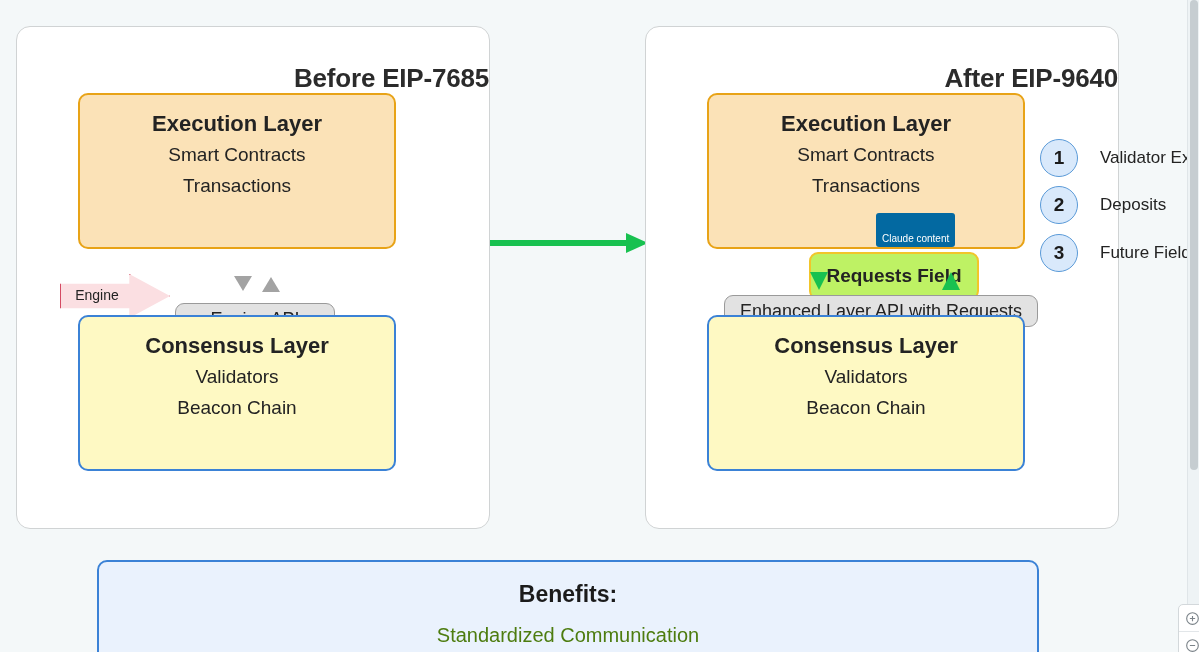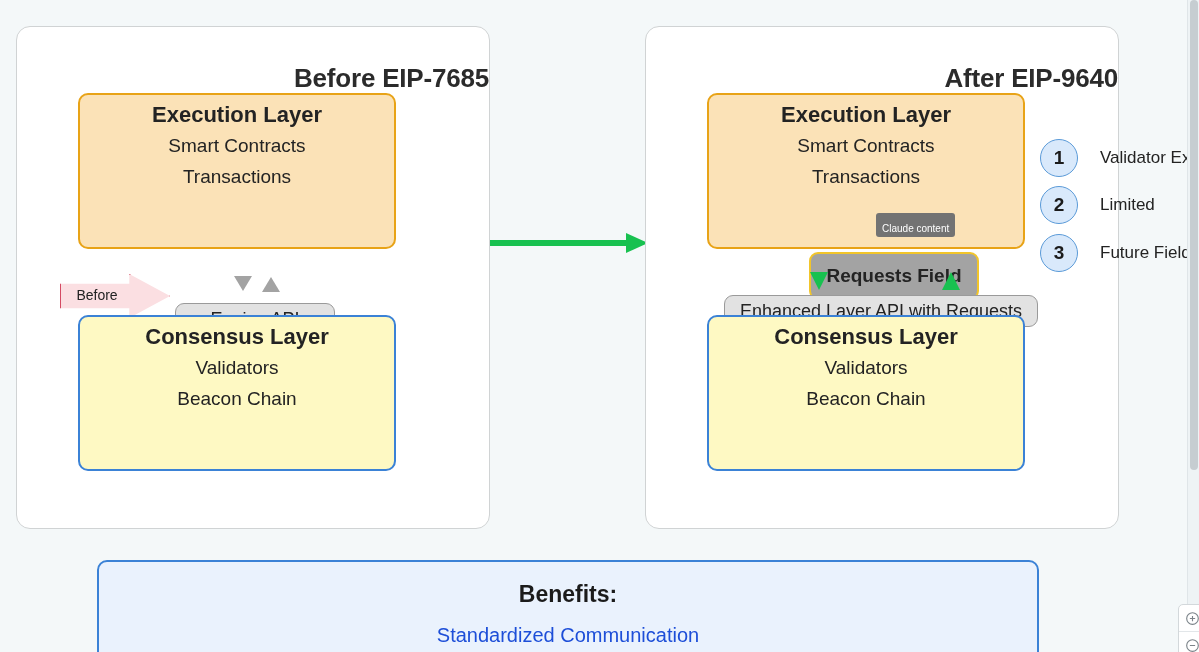--- a/index.html
+++ b/index.html
@@ -39,21 +39,21 @@
     color: #2b2b2b;
     letter-spacing: -0.2px;
     margin-top: 12px;
   }
 
   
   .layer-box {
     position: absolute;
     border-radius: 10px;
     text-align: center;
-    padding-top: 3px;
+    padding-top: 12px;
   }
   .layer-exec {
     background: #fbe2b7;
     border: 2.4px solid #e8a317;
   }
   .layer-cons {
     background: #fef9c3;
     border: 2.4px solid #3b82d6;
   }
   .layer-title {
@@ -89,21 +89,21 @@
     white-space: nowrap;
   }
   #engine-before { left: 175px; top: 303px; width: 160px; height: 32px; }
   #engine-after  { left: 724px; top: 295px; width: 314px; height: 32px; }
 
   
   #requests-field {
     position: absolute;
     left: 809px; top: 252px;
     width: 170px; height: 48px;
-    background: #a3a3a3;
+    background: #bef264;
     border: 2.4px solid #f2c52a;
     border-radius: 9px;
     display: flex;
     align-items: center;
     justify-content: center;
     font-size: 19px;
     font-weight: bold;
     color: #232323;
     white-space: nowrap;
   }
@@ -223,31 +223,31 @@
     font-size: 23px;
     font-weight: bold;
     color: #1b1b1b;
   }
   #benefits-row {
     display: flex;
     justify-content: center;
     gap: 48px;
     margin-top: 16px;
     font-size: 20px;
-    color: #1d4ed8;
+    color: #4d7c0f;
   }
 
   
   #claude-tooltip {
     position: absolute;
     left: 876px; top: 213px;
-    background: #737373;
+    background: #0369a1;
     color: #ffffff;
     font-size: 10px;
-    padding: 10px 6px 3px 6px;
+    padding: 20px 6px 3px 6px;
     border-radius: 3px;
     white-space: nowrap;
     z-index: 40;
   }
 
   
   #vscroll-track {
     position: absolute;
     right: 0; top: 0;
     width: 12px; height: 652px;
@@ -299,21 +299,21 @@
 
   <div class="tri tri-down-gray" style="left:234px; top:276px;"></div>
   <div class="tri tri-up-gray" style="left:262px; top:277px;"></div>
 
   <div class="engine-pill" id="engine-before">
     <span>Engine API</span>
   </div>
 
   <div id="limited-arrow">
     <div class="shape"></div>
-    <div class="lbl">Before</div>
+    <div class="lbl">Engine</div>
   </div>
 
   <div class="layer-box layer-cons" id="cons-before">
     <div class="layer-title">Consensus Layer</div>
     <div class="layer-line">Validators</div>
     <div class="layer-line">Beacon Chain</div>
   </div>
 
   <div id="transition-arrow">
     <div class="bar"></div>
@@ -346,21 +346,21 @@
     <div class="layer-line">Validators</div>
     <div class="layer-line">Beacon Chain</div>
   </div>
 
   <div class="legend-item" id="legend-1">
     <div class="legend-circle">1</div>
     <div class="legend-label">Validator Ex</div>
   </div>
   <div class="legend-item" id="legend-2">
     <div class="legend-circle">2</div>
-    <div class="legend-label">Limited</div>
+    <div class="legend-label">Deposits</div>
   </div>
   <div class="legend-item" id="legend-3">
     <div class="legend-circle">3</div>
     <div class="legend-label">Future Field</div>
   </div>
 
   <div id="benefits-box">
     <div id="benefits-title">Benefits:</div>
     <div id="benefits-row">
       <span>Standardized Communication</span>

